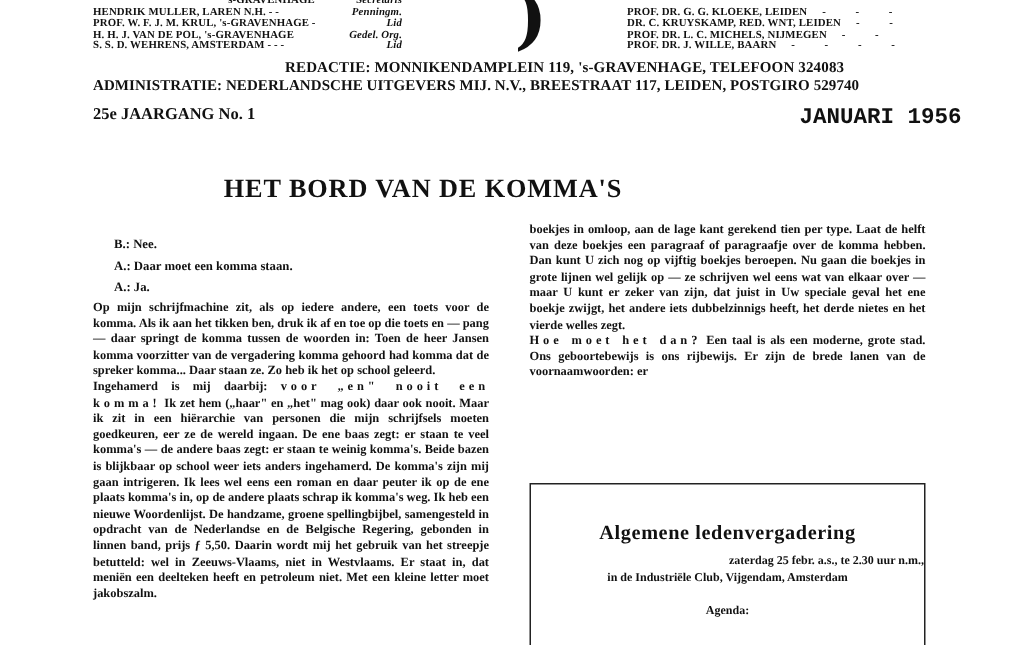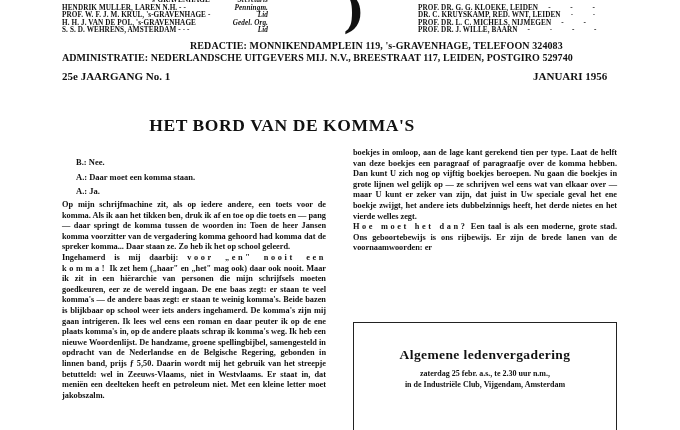--- a/index.html
+++ b/index.html
@@ -9,32 +9,32 @@
     .board-left { left:62px; top:-3px; width:206px; }
     .board-right { left:418px; top:-3px; width:180px; }
     .board .row { display:flex; justify-content:space-between; }
     .board .role { font-style:italic; }
     .board-right .row { justify-content:flex-start; }
     .board-right .dots { margin-left:10px; letter-spacing:9px; }
     .bracket { left:343px; top:-12px; font-size:46px; font-weight:bold; font-family:"DejaVu Serif",serif; line-height:46px; }
     .redactie { left:190px; top:40px; font-size:10px; font-weight:bold; white-space:nowrap; letter-spacing:0.1px; }
     .admin { left:62px; top:52px; font-size:10px; font-weight:bold; white-space:nowrap; letter-spacing:0.05px; }
     .jaargang { left:62px; top:70px; font-size:11px; font-weight:bold; }
-    .datum { left:533px; top:70px; font-size:11px; font-weight:bold; }
+    .datum { left:533px; top:70px; font-size:15px; font-weight:bold;font-family:Liberation Mono, monospace; }
     .title { left:0; width:564px; top:115px; text-align:center; font-size:17.5px; font-weight:bold; letter-spacing:0.6px; }
     .dialog { left:76px; top:155px; font-size:8.5px; font-weight:bold; line-height:14.5px; }
     .col { font-size:8.3px; font-weight:bold; line-height:10.6px; text-align:justify; }
     .col-left { left:62px; top:200px; width:264px; }
     .col-right { left:353px; top:148px; width:264px; }
     .col p { margin:0; }
     .spaced { letter-spacing:2.6px; }
     .notice { left:353px; top:322px; width:264px; height:120px; border:1px solid #222; box-sizing:border-box; text-align:center; }
     .notice-title { font-size:13.5px; font-weight:bold; margin-top:24px; letter-spacing:0.4px; }
     .notice-line { font-size:8px; font-weight:bold; line-height:11px; }
-    .notice-date { margin-top:5px; }
+    .notice-date { margin-top:5px;text-align:right; }
     .agenda-label { font-size:8px; font-weight:bold; margin-top:12px; }
     .agenda-list { text-align:left; font-size:8px; font-weight:bold; margin:8px 0 0 14px; padding:0; list-style:none; }
     .agenda-list li span.num { display:inline-block; width:16px; }
   </style>
 </head>
 <body>
 
 <div class="abs board board-left">
   <div class="row">
       <span style="margin-left:88px">'s-GRAVENHAGE</span>
@@ -100,13 +100,14 @@
 
 <div class="abs col col-right">
   <p>boekjes in omloop, aan de lage kant gerekend tien per type. Laat de helft van deze boekjes een paragraaf of paragraafje over de komma hebben. Dan kunt U zich nog op vijftig boekjes beroepen. Nu gaan die boekjes in grote lijnen wel gelijk op — ze schrijven wel eens wat van elkaar over — maar U kunt er zeker van zijn, dat juist in Uw speciale geval het ene boekje zwijgt, het andere iets dubbelzinnigs heeft, het derde nietes en het vierde welles zegt.</p>
   <p><span class="spaced">Hoe moet het dan?</span> <span>Een taal is als een moderne, grote stad. Ons geboortebewijs is ons rijbewijs. Er zijn de brede lanen van de voornaamwoorden: er</span></p>
 </div>
 
 <div class="abs notice">
   <div class="notice-title">Algemene ledenvergadering</div>
   <div class="notice-line notice-date">zaterdag 25 febr. a.s., te 2.30 uur n.m.,</div>
   <div class="notice-line">in de Industriële Club, Vijgendam, Amsterdam</div>
+  <div class="agenda-label">Agenda:</div>
 </div>
 
 </body></html>

